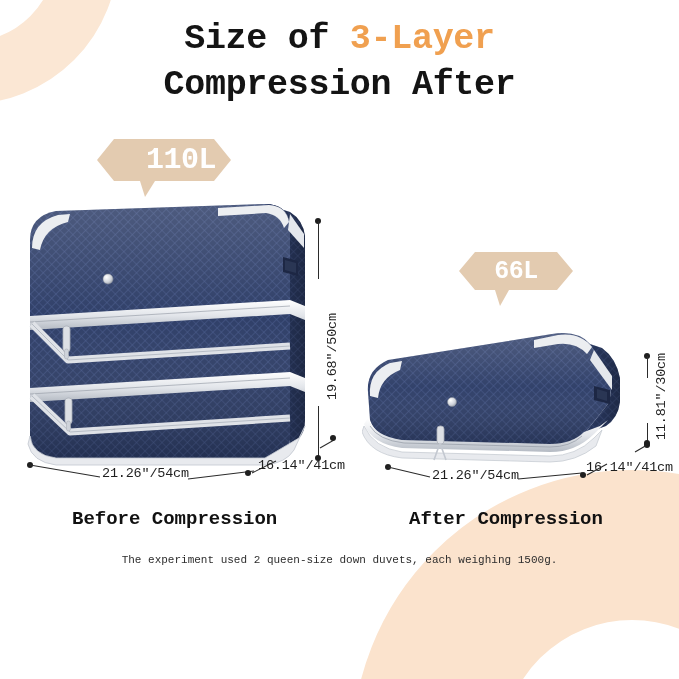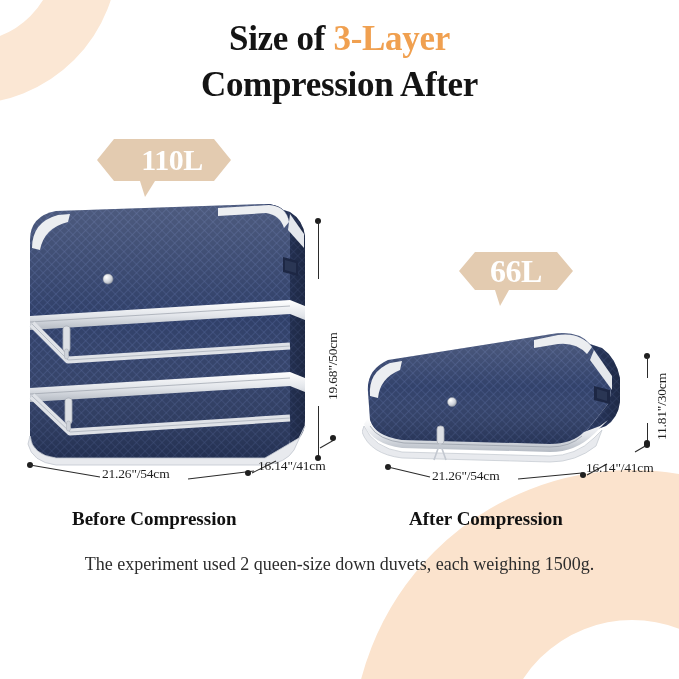--- a/index.html
+++ b/index.html
@@ -6,21 +6,21 @@
     margin: 0;
     padding: 0;
     background: #ffffff;
   }
   #page {
     position: relative;
     width: 679px;
     height: 679px;
     background: #ffffff;
     overflow: hidden;
-    font-family: Liberation Serif, serif;
+    font-family: Liberation Mono, monospace;
     -webkit-font-smoothing: antialiased;
   }
 
   
   .deco { position: absolute; pointer-events: none; }
   #deco-tl {
     left: -182px; top: -196px;
     width: 300px; height: 300px;
     border-radius: 50%;
     border: 62px solid #fbe7d4;
@@ -93,21 +93,21 @@
     font-weight: bold;
     color: #111111;
     white-space: nowrap;
     z-index: 5;
   }
   #footnote {
     position: absolute;
     left: 0; top: 554px;
     width: 679px;
     text-align: center;
-    font-size: 18px;
+    font-size: 11px;
     color: #2d2d2d;
     z-index: 5;
   }
 </style>
 </head>
 <body>
 
 <div id="page">
 
   <div class="deco" id="deco-tl"></div>
@@ -117,31 +117,31 @@
     <div class="title-line">
       <span>Size of </span><span class="accent">3-Layer</span>
     </div>
     <div class="title-line">Compression After</div>
   </div>
 
   <div class="badge" id="badge-110">
     <svg width="134" height="60" viewBox="0 0 134 60" style="position:absolute;left:-15px;top:0;">
       <path d="M17,0 L117,0 L134,21 L117,42 L58,42 L48,58 L43,42 L17,42 L0,21 Z" fill="#e3cbb0"></path>
     </svg>
-    <div style="position:absolute;left:8px;top:0;width:104px;height:42px;display:flex;align-items:center;justify-content:center;">
+    <div style="position:absolute;left:0;top:0;width:104px;height:42px;display:flex;align-items:center;justify-content:flex-end;">
       <span style="color:#ffffff;font-size:30px;font-weight:bold;letter-spacing:-0.5px;">110L</span>
     </div>
   </div>
 
   <div class="badge" id="badge-66">
     <svg width="114" height="56" viewBox="0 0 114 56" style="position:absolute;left:-14px;top:0;">
       <path d="M16,0 L98,0 L114,19 L98,38 L50,38 L41,54 L36,38 L16,38 L0,19 Z" fill="#e3cbb0"></path>
     </svg>
     <div style="position:absolute;left:0;top:0;width:86px;height:38px;display:flex;align-items:center;justify-content:center;">
-      <span style="color:#ffffff;font-size:32px;font-weight:bold;letter-spacing:-0.5px;">66L</span>
+      <span style="color:#ffffff;font-size:25px;font-weight:bold;letter-spacing:-0.5px;">66L</span>
     </div>
   </div>
 
   <div class="bag" id="bag-before" style="left:22px;top:200px;width:290px;height:268px;">
     <svg width="290" height="268" viewBox="0 0 290 268">
       <defs>
         <pattern id="meshA" width="6" height="6" patternUnits="userSpaceOnUse" patternTransform="rotate(45)">
           <rect width="6" height="6" fill="#2c3c66"></rect>
           <path d="M0,0 L0,6 M0,0 L6,0" stroke="#46588a" stroke-width="1.1"></path>
         </pattern>

